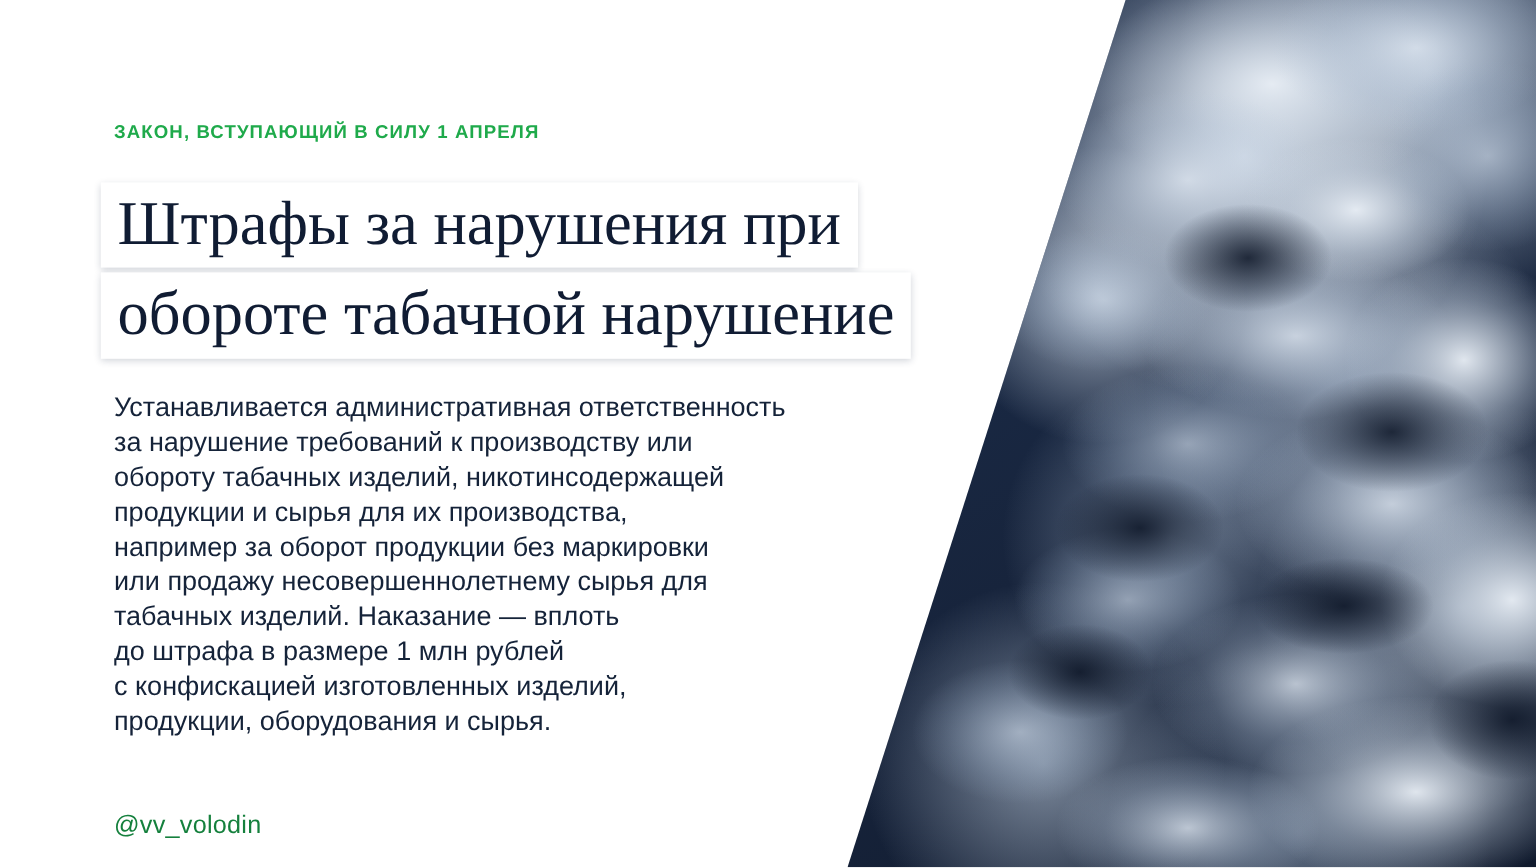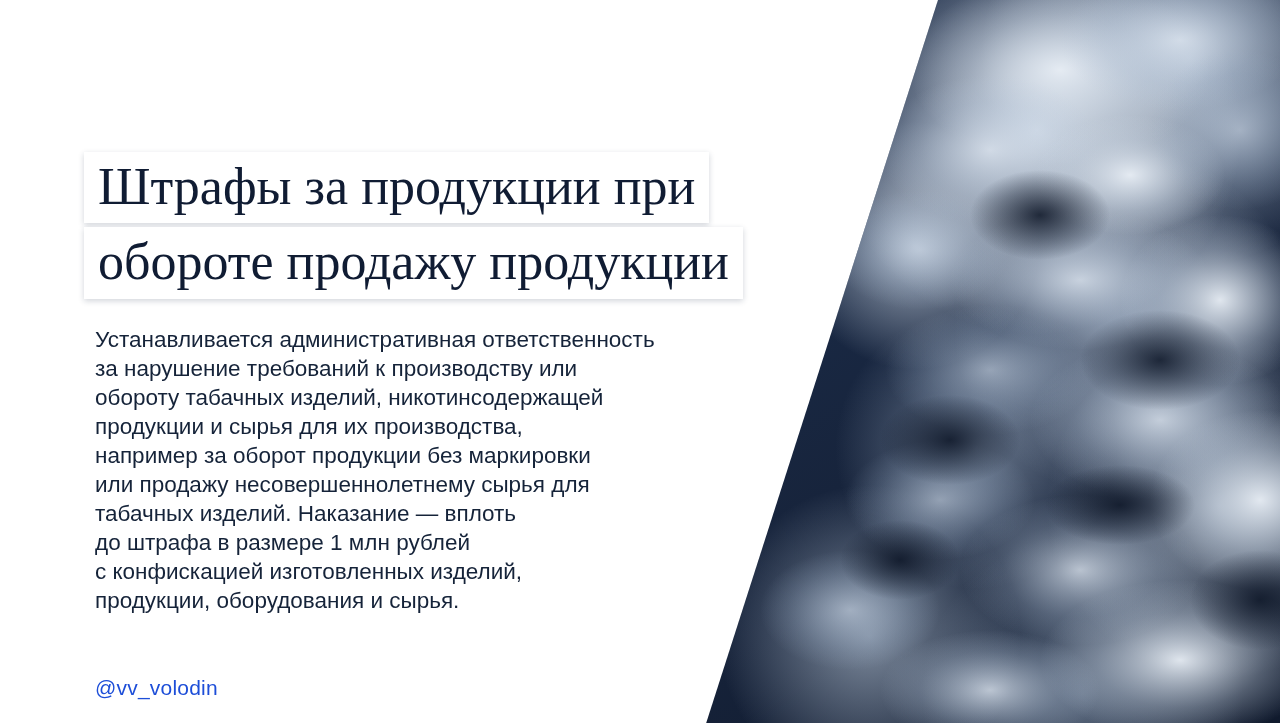--- a/index.html
+++ b/index.html
@@ -114,21 +114,21 @@
   .body-text p {
     margin: 0;
     white-space: pre-line;
   }
 
   .handle {
     position: absolute;
     left: 95px;
     top: 676px;
     font-size: 21px;
-    color: #1d4ed8;
+    color: #15803d;
     letter-spacing: 0.01em;
   }
 </style>
 </head>
 <body>
 
 <div class="slide">
 
   <div class="artwork">
     <svg viewBox="0 0 760 723" preserveAspectRatio="none" aria-hidden="true">
@@ -177,25 +177,26 @@
       <ellipse cx="600" cy="505" rx="75" ry="40" fill="url(#pd)"></ellipse>
       <ellipse cx="740" cy="600" rx="70" ry="50" fill="url(#pd)"></ellipse>
       <ellipse cx="380" cy="560" rx="60" ry="40" fill="url(#pd)"></ellipse>
     </svg>
   </div>
 
   <div class="top-strip"></div>
 
   <div class="content">
 
+    <div class="eyebrow">ЗАКОН, ВСТУПАЮЩИЙ В СИЛУ 1 АПРЕЛЯ</div>
 
     <div class="title-block">
-      <div class="title-line">Штрафы за продукции при</div>
+      <div class="title-line">Штрафы за нарушения при</div>
       <br>
-      <div class="title-line">обороте продажу продукции</div>
+      <div class="title-line">обороте табачной нарушение</div>
     </div>
 
     <div class="body-text">
       <p>Устанавливается административная ответственность
 за нарушение требований к производству или
 обороту табачных изделий, никотинсодержащей
 продукции и сырья для их производства,
 например за оборот продукции без маркировки
 или продажу несовершеннолетнему сырья для
 табачных изделий. Наказание — вплоть

